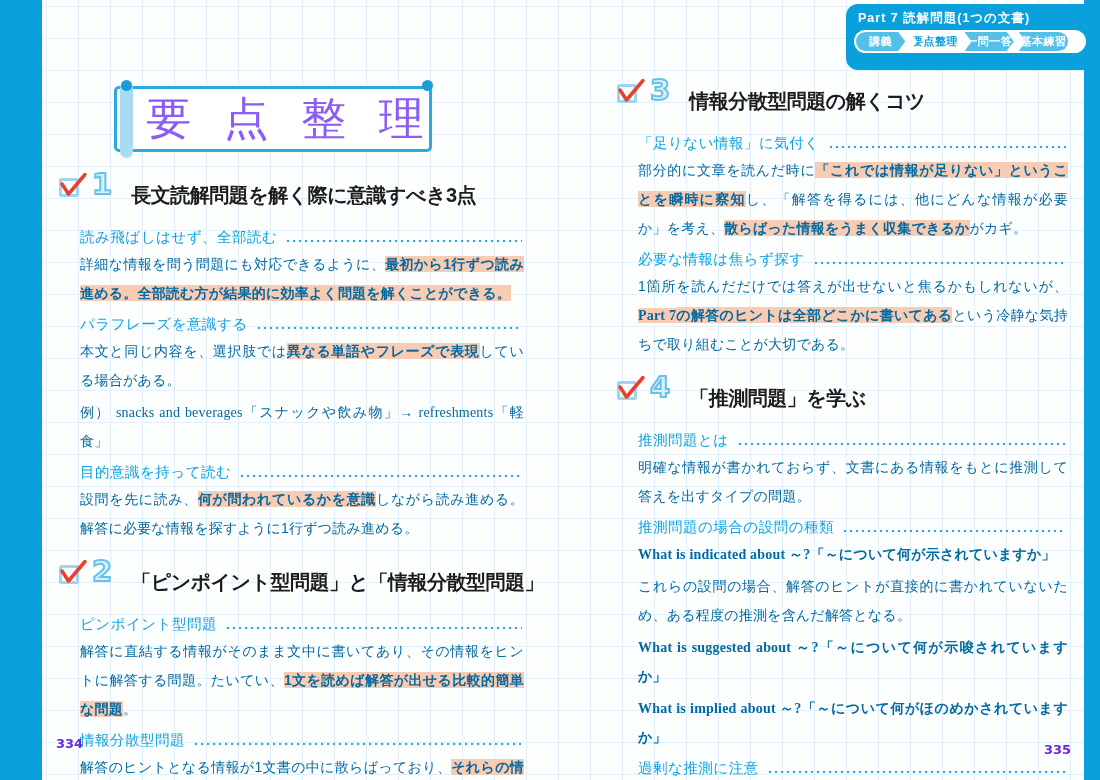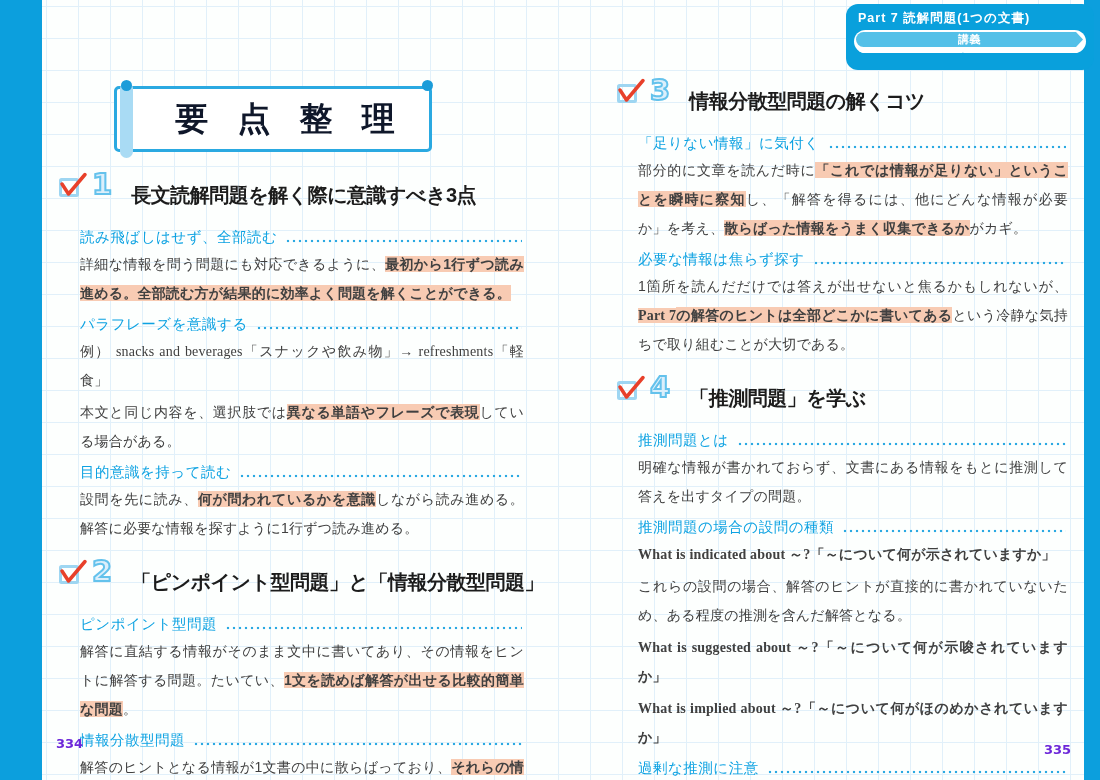--- a/index.html
+++ b/index.html
@@ -8,55 +8,55 @@
   .grid{position:absolute;inset:0;
     background-image:linear-gradient(#e1f0fa 1px,transparent 1px),linear-gradient(90deg,#e1f0fa 1px,transparent 1px);
     background-size:32px 32px;background-position:14px 6px;}
   .edge-left{position:absolute;left:0;top:0;width:42px;height:780px;background:#0c9fdd;}
   .edge-right{position:absolute;right:0;top:0;width:16px;height:780px;background:#0c9fdd;}
 
   
   .part-header{position:absolute;left:846px;top:4px;width:248px;height:66px;background:#09a0dc;border-radius:12px;}
   .part-label{position:absolute;left:12px;top:6px;color:#fff;font-size:12.5px;font-weight:bold;letter-spacing:1px;white-space:nowrap;}
   .tab-bar{position:absolute;left:8px;top:26px;right:8px;height:23px;background:#fff;border-radius:12px;
-    display:flex;overflow:hidden;padding:2px;box-sizing:border-box;gap:4px;flex-direction:column;}
+    display:flex;overflow:hidden;padding:2px;box-sizing:border-box;gap:4px;}
   .tab{flex:1;display:flex;align-items:center;justify-content:center;background:#54c0e8;color:#fff;
     font-size:11px;font-weight:bold;white-space:nowrap;letter-spacing:0.5px;
     clip-path:polygon(0 0,calc(100% - 7px) 0,100% 50%,calc(100% - 7px) 100%,0 100%,7px 50%);margin-right:1px;}
   .tab.first{clip-path:polygon(0 0,calc(100% - 7px) 0,100% 50%,calc(100% - 7px) 100%,0 100%);border-radius:10px 0 0 10px;}
   .tab.last{clip-path:polygon(0 0,100% 0,100% 100%,0 100%,7px 50%);border-radius:0 10px 10px 0;margin-right:16px;}
   .tab.active{background:#fff;color:#0c9fdd;}
 
   
   .title-box{position:absolute;left:114px;top:86px;width:312px;height:60px;background:#fff;
     border:3px solid #2aa9e1;border-radius:5px;}
   .title-bar{position:absolute;left:3px;top:-7px;width:13px;height:76px;background:#a9dbf4;border-radius:7px;}
   .title-dot{position:absolute;width:11px;height:11px;border-radius:50%;background:#1b9cd9;}
   .dot-tl{left:4px;top:-9px;}
   .dot-tr{right:-4px;top:-9px;}
   .title-text{position:absolute;left:24px;right:0;top:0;bottom:0;display:flex;align-items:center;justify-content:center;
-    color:#0f172a;font-size:33px;font-weight:bold;letter-spacing:10px;text-indent:10px;white-space:nowrap;}
+    color:#8b5cf6;font-size:45px;font-weight:normal;letter-spacing:10px;text-indent:10px;white-space:nowrap;}
 
   
   .col{position:absolute;display:flex;flex-direction:column;}
   .col-left{left:58px;top:170px;width:466px;}
   .col-right{left:616px;top:76px;width:452px;}
   .section{margin-bottom:14px;}
   .sec-header{display:flex;align-items:flex-start;margin-bottom:4px;}
   .checkbox{width:30px;height:28px;flex:0 0 30px;margin-top:1px;}
   .sec-num{font-size:29px;line-height:28px;font-weight:800;color:#dceffb;-webkit-text-stroke:2px #64c2ec;
     margin:0 8px 0 4px;font-family:"DejaVu Sans",sans-serif;}
   .sec-title{margin:11px;font-size:20px;line-height:29px;font-weight:800;color:#1c1c1c;letter-spacing:-0.5px;white-space:nowrap;}
   .subsection{margin-top:6px;padding-left:22px;}
   .sub-head-row{display:flex;align-items:flex-end;height:20px;}
   .sub-heading{color:#0da2e2;font-size:14.5px;font-weight:normal;white-space:nowrap;letter-spacing:0.5px;text-align:center;}
   .leader{flex:1;height:4px;margin:0 2px 4px 8px;
     background-image:radial-gradient(circle,#2ba9e2 1.3px,transparent 1.6px);
     background-size:6px 4px;background-repeat:repeat-x;background-position:0 50%;}
-  .bodytext{margin:3px 0 0 0;font-size:14px;line-height:29px;color:#404040;text-align:justify;font-weight:500;letter-spacing:0.2px;}
+  .bodytext{margin:3px 0 0 0;font-size:14px;line-height:29px;color:#0369a1;text-align:justify;font-weight:500;letter-spacing:0.2px;}
   .hl{background:#f8cbb3;font-weight:bold;}
   .en{font-family:"Liberation Serif","DejaVu Serif",serif;}
   .b{font-weight:bold;}
 
   .page-num{position:absolute;font-size:13px;font-weight:bold;color:#6d28d9;font-family:"DejaVu Sans",sans-serif;}
   .pn-left{left:56px;top:736px;}
   .pn-right{left:1044px;top:742px;}
 </style>
 </head>
 <body>
@@ -98,22 +98,22 @@
             <span class="sub-heading">読み飛ばしはせず、全部読む</span>
             <span class="leader"></span>
           </div>
           <p class="bodytext"><span>詳細な情報を問う問題にも対応できるように、</span><span class="hl">最初から1行ずつ読み進める。全部読む方が結果的に効率よく問題を解くことができる。</span></p>
         </div>
         <div class="subsection">
           <div class="sub-head-row">
             <span class="sub-heading">パラフレーズを意識する</span>
             <span class="leader"></span>
           </div>
+          <p class="bodytext"><span>本文と同じ内容を、選択肢では</span><span class="hl">異なる単語やフレーズで表現</span><span>している場合がある。</span></p>
           <p class="bodytext"><span>例） </span><span class="en">snacks and beverages</span><span>「スナックや飲み物」→ </span><span class="en">refreshments</span><span>「軽食」</span></p>
-          <p class="bodytext"><span>本文と同じ内容を、選択肢では</span><span class="hl">異なる単語やフレーズで表現</span><span>している場合がある。</span></p>
         </div>
         <div class="subsection">
           <div class="sub-head-row">
             <span class="sub-heading">目的意識を持って読む</span>
             <span class="leader"></span>
           </div>
           <p class="bodytext"><span>設問を先に読み、</span><span class="hl">何が問われているかを意識</span><span>しながら読み進める。解答に必要な情報を探すように1行ずつ読み進める。</span></p>
         </div>
       </div>
       <div class="section">

